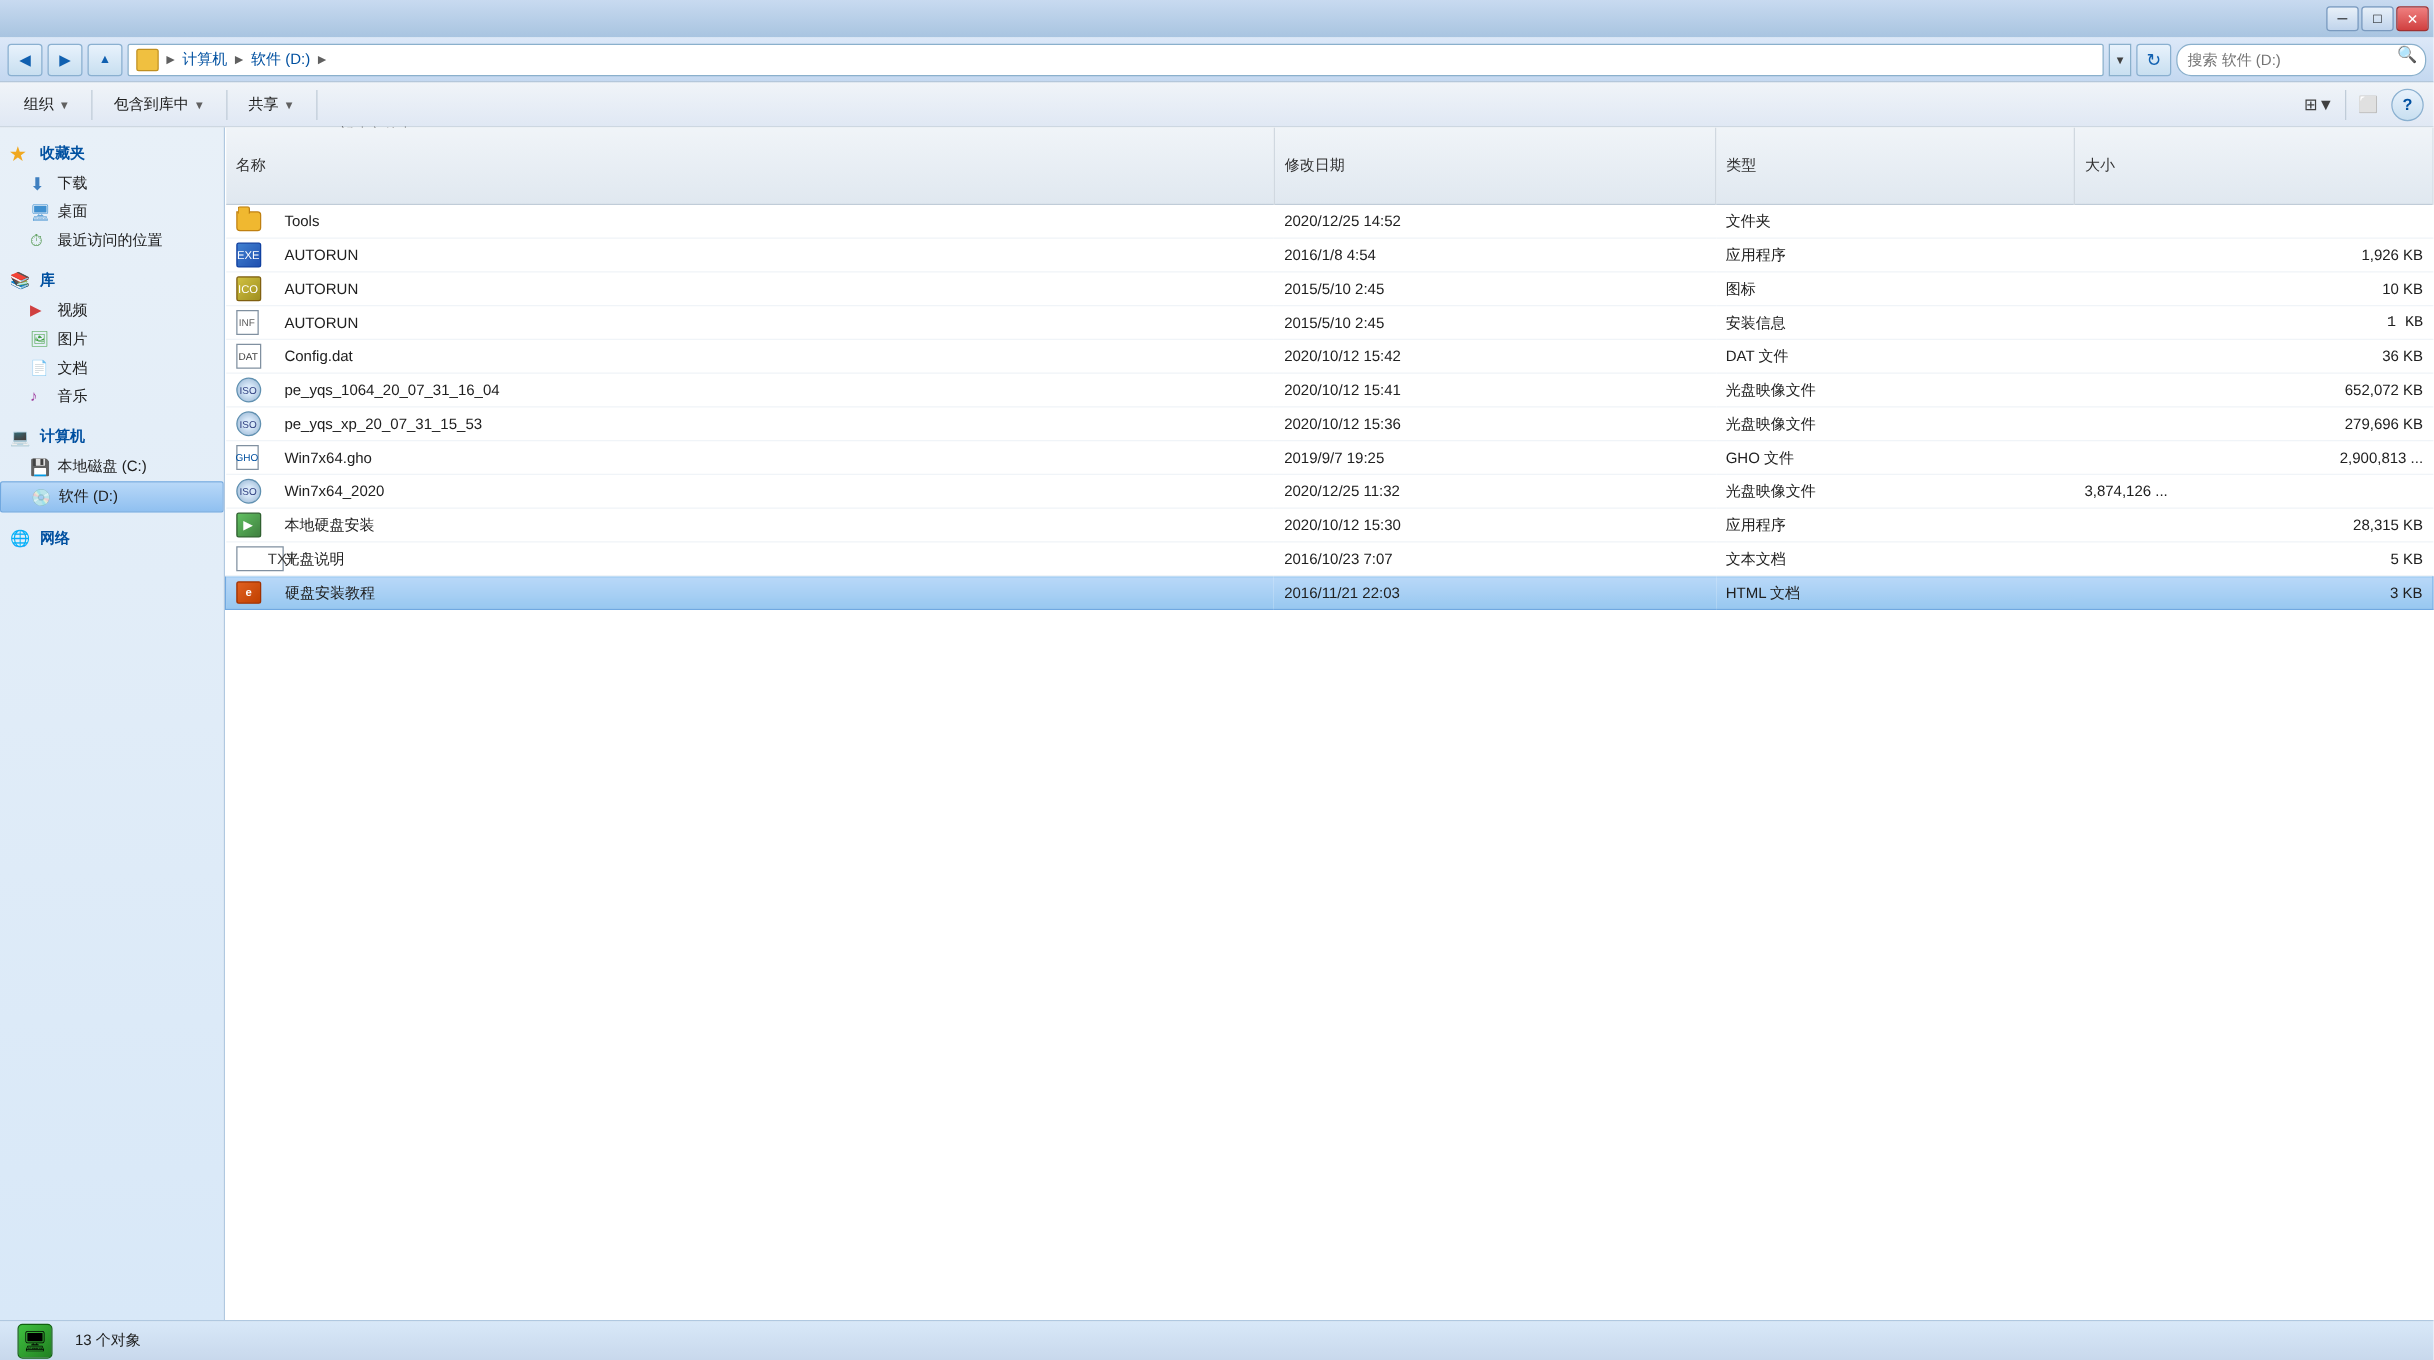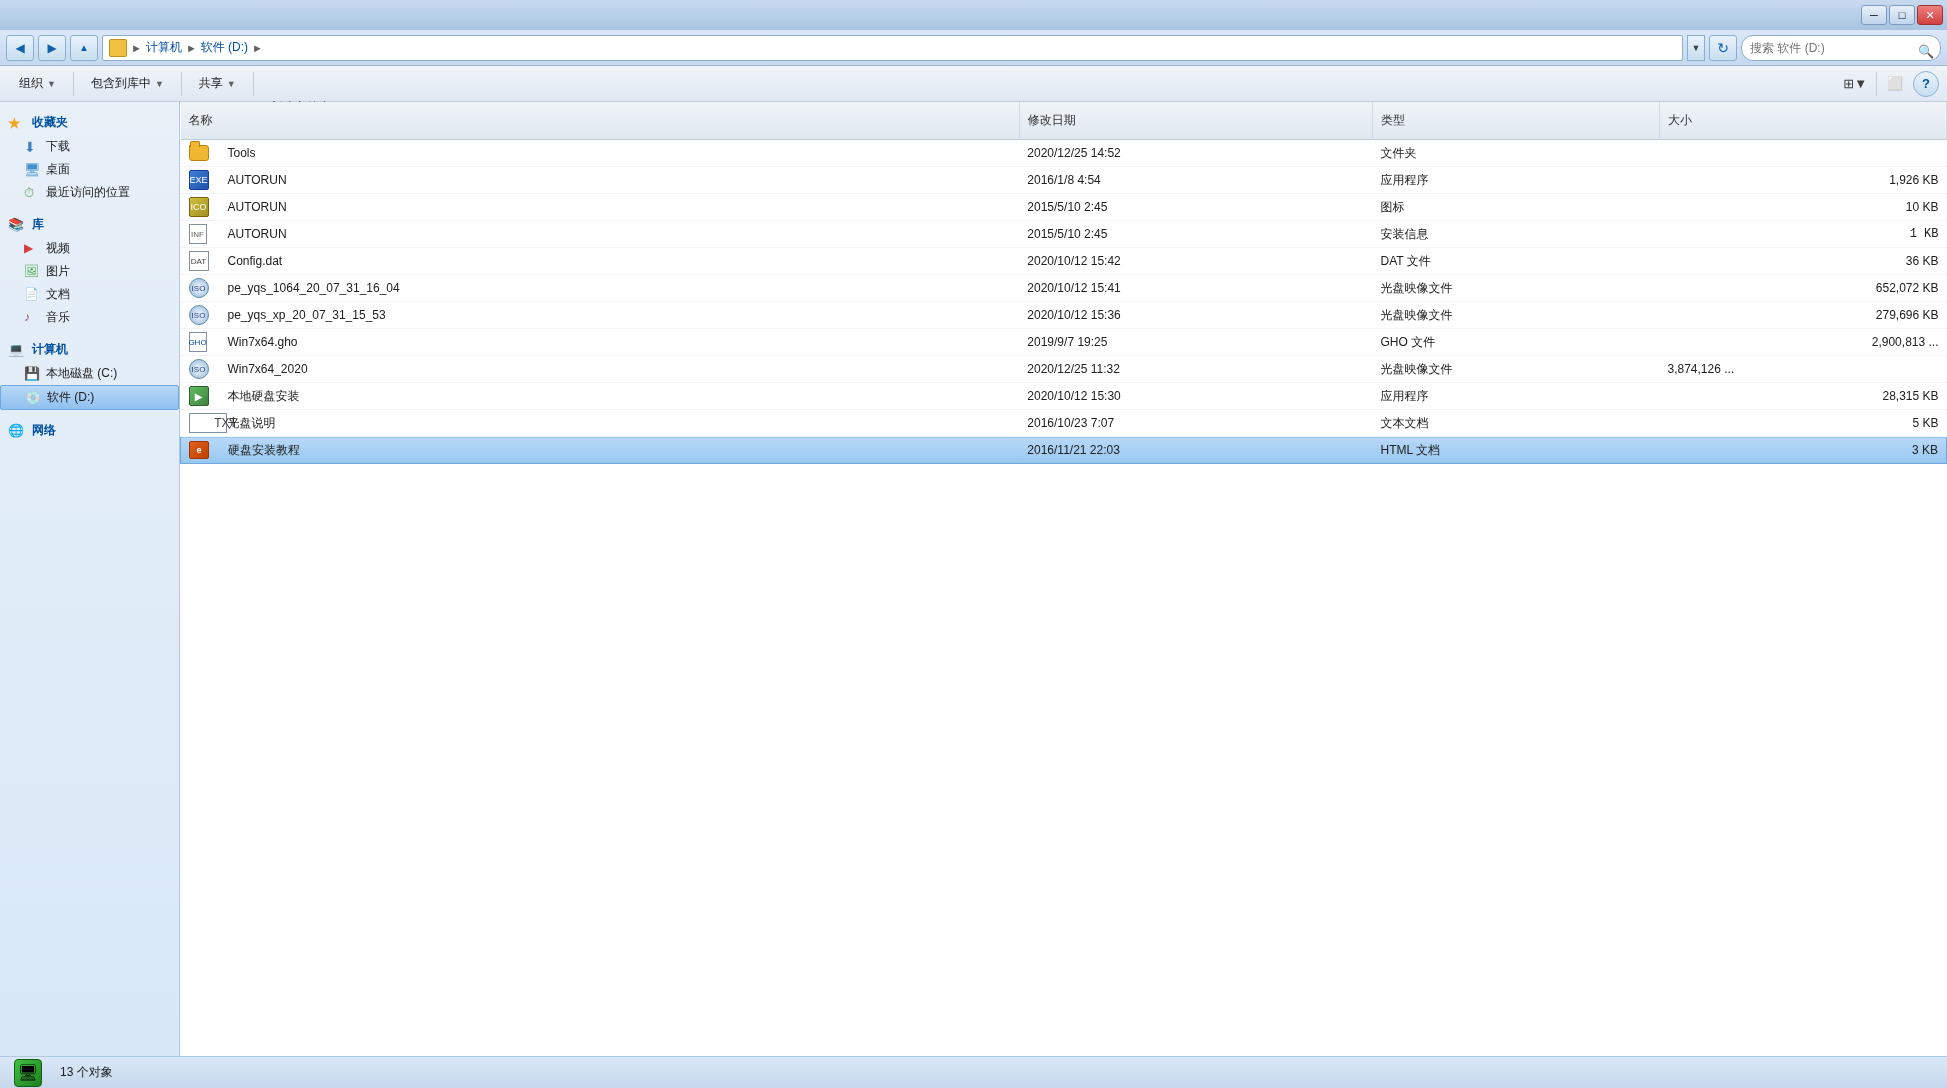--- a/index.html
+++ b/index.html
@@ -121,21 +121,21 @@
       border-radius: 12px;
       padding: 0 28px 0 8px;
       font-size: 12px;
       color: #808080;
       background: white;
       outline: none;
     }
     .search-wrapper {
       position: relative;
       display: flex;
-      align-items: flex-end;
+      align-items: flex-start;
     }
     .search-icon-btn {
       position: absolute;
       right: 6px;
       width: 18px;
       height: 18px;
       display: flex;
       align-items: center;
       justify-content: center;
       cursor: pointer;
@@ -297,21 +297,21 @@
     .file-table {
       width: 100%;
       border-collapse: collapse;
     }
     .file-table thead tr {
       background: linear-gradient(to bottom, #f0f4f8, #e0e8f0);
       border-bottom: 1px solid #c0ccd8;
     }
     .file-table thead th {
       text-align: left;
-      padding: 10px 8px;
+      padding: 22px 8px;
       font-size: 12px;
       font-weight: normal;
       color: #303030;
       border-right: 1px solid #d0d8e0;
       cursor: pointer;
       user-select: none;
       white-space: nowrap;
     }
     .file-table tbody tr {
       border-bottom: 1px solid #f0f4f8;

